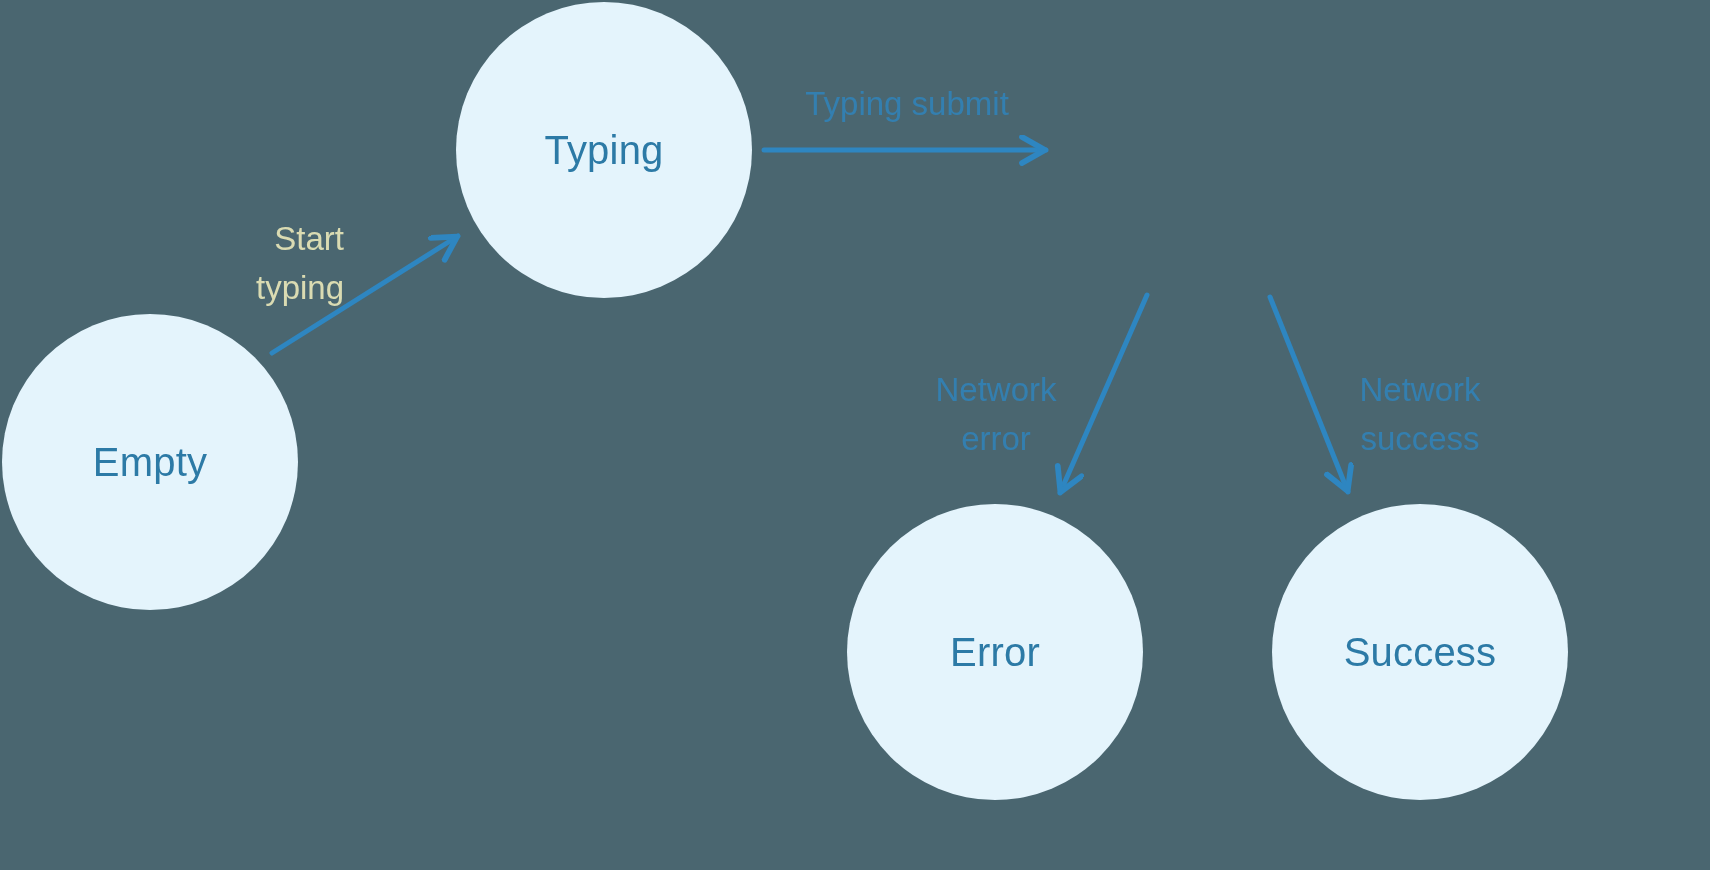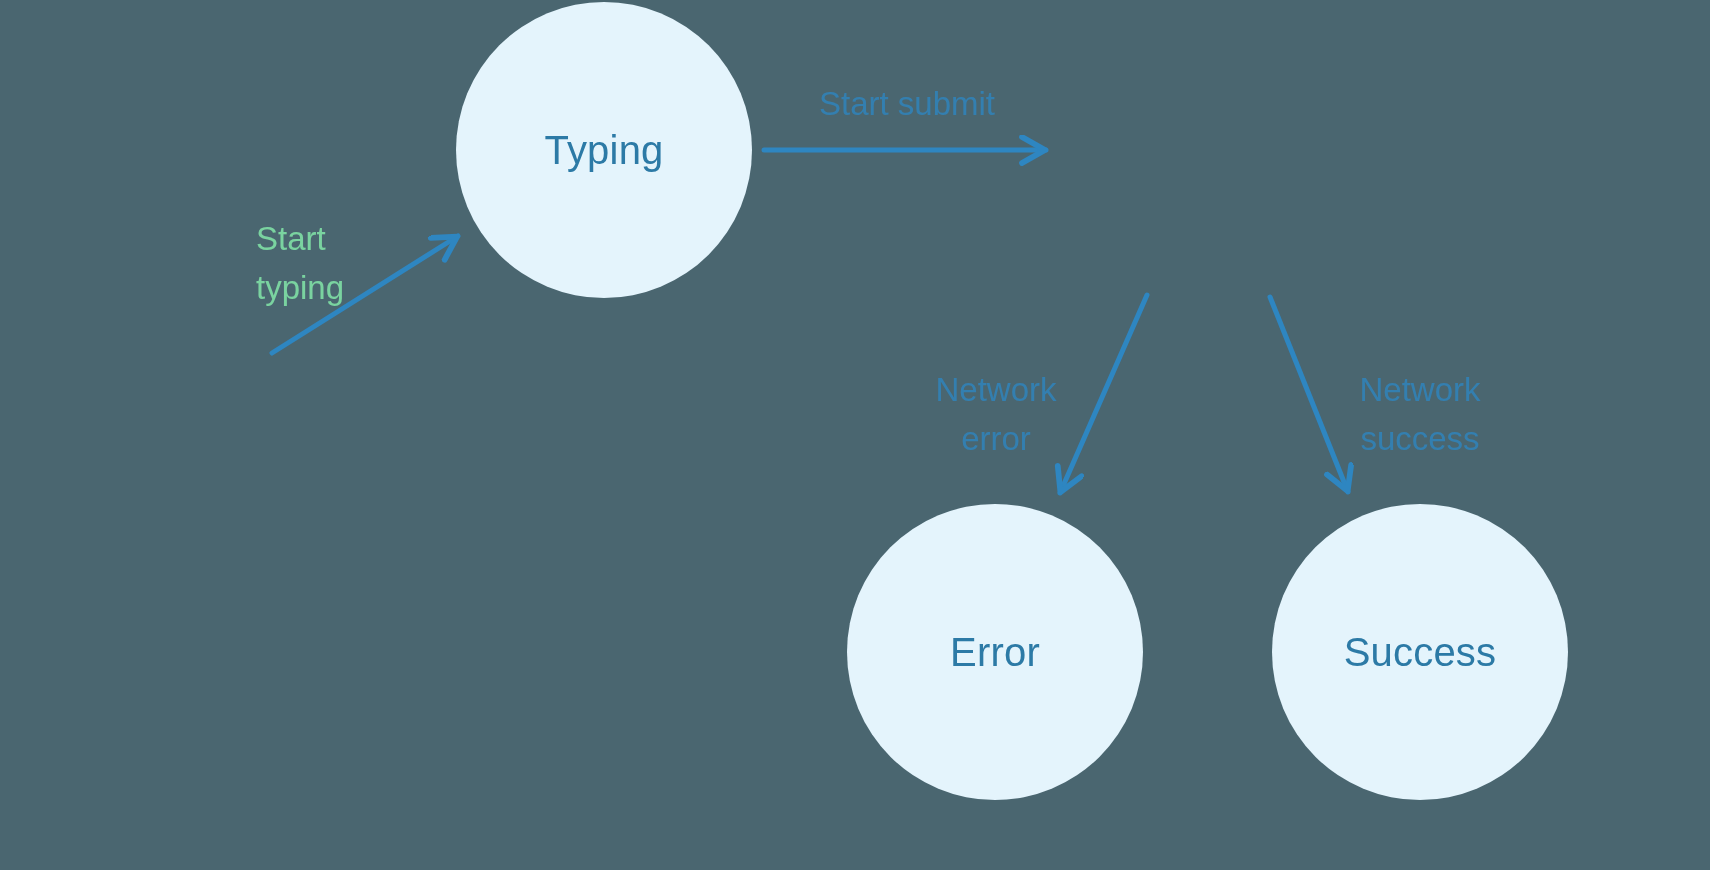--- a/index.html
+++ b/index.html
@@ -65,38 +65,41 @@
       </marker>
     </defs>
     <g id="edge-paths">
         <line x1="272" y1="353" x2="458" y2="236" stroke="#2e86c1" stroke-width="5" stroke-linecap="round" marker-end="url(#arrowhead)"></line>
         <line x1="764" y1="150" x2="1046" y2="150" stroke="#2e86c1" stroke-width="5" stroke-linecap="round" marker-end="url(#arrowhead)"></line>
         <line x1="1147" y1="295" x2="1060" y2="493" stroke="#2e86c1" stroke-width="5" stroke-linecap="round" marker-end="url(#arrowhead)"></line>
         <line x1="1270" y1="297" x2="1348" y2="492" stroke="#2e86c1" stroke-width="5" stroke-linecap="round" marker-end="url(#arrowhead)"></line>
       </g>
   </svg>
 
+  <div class="node" style="left: 2px; top: 314px; width: 296px; height: 296px; background: rgb(228, 244, 252);">
+    <span class="node-label" style="color: rgb(44, 122, 166);">Empty</span>
+  </div>
 
   <div class="node" style="left: 456px; top: 2px; width: 296px; height: 296px; background: rgb(228, 244, 252);">
     <span class="node-label" style="color: rgb(44, 122, 166);">Typing</span>
   </div>
 
 
   <div class="node" style="left: 847px; top: 504px; width: 296px; height: 296px; background: rgb(228, 244, 252);">
     <span class="node-label" style="color: rgb(44, 122, 166);">Error</span>
   </div>
 
   <div class="node" style="left: 1272px; top: 504px; width: 296px; height: 296px; background: rgb(228, 244, 252);">
     <span class="node-label" style="color: rgb(44, 122, 166);">Success</span>
   </div>
 
-  <div class="edge-label" style="color: #86efac; left: 300px; top: 215px; width: auto; text-align: left; transform: translateX(-50%);">Start
+  <div class="edge-label" style="color: #fef9c3; left: 300px; top: 215px; width: auto; text-align: right; transform: translateX(-50%);">Start
 typing</div>
 
-  <div class="edge-label" style="color: rgb(46, 134, 193); left: 907px; top: 80px; width: auto; text-align: center; transform: translateX(-50%);">Start submit</div>
+  <div class="edge-label" style="color: rgb(46, 134, 193); left: 907px; top: 80px; width: auto; text-align: center; transform: translateX(-50%);">Typing submit</div>
 
   <div class="edge-label" style="color: rgb(46, 134, 193); left: 996px; top: 366px; width: auto; text-align: center; transform: translateX(-50%);">Network
 error</div>
 
   <div class="edge-label" style="color: rgb(46, 134, 193); left: 1420px; top: 366px; width: auto; text-align: center; transform: translateX(-50%);">Network
 success</div>
 
 </div>
 
 </body></html>

